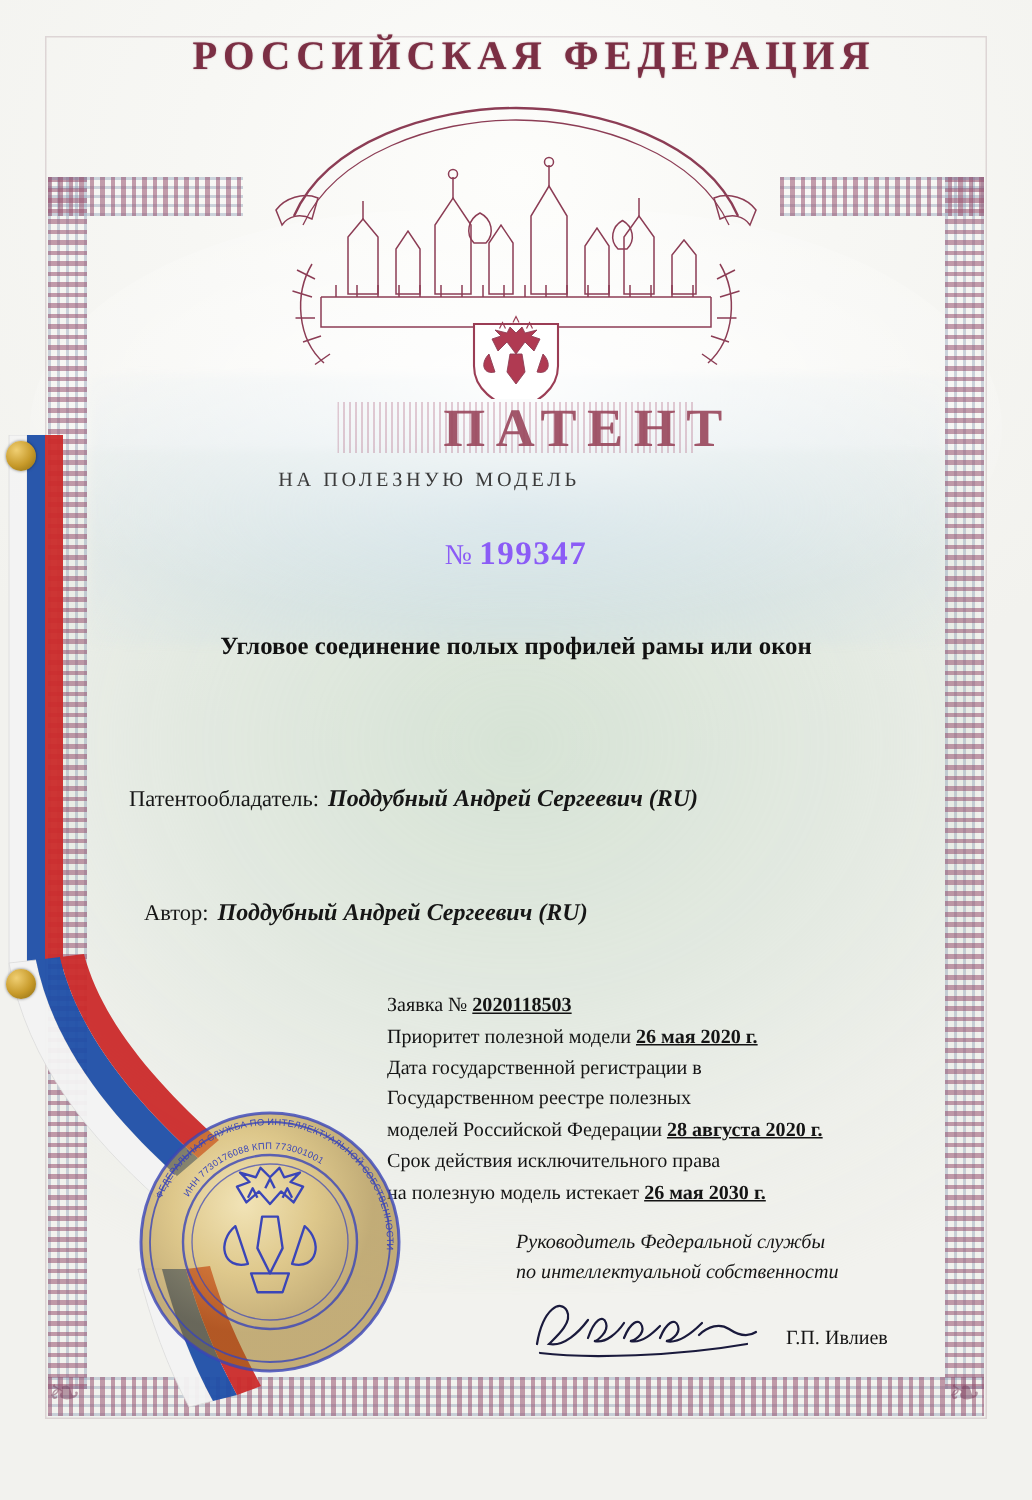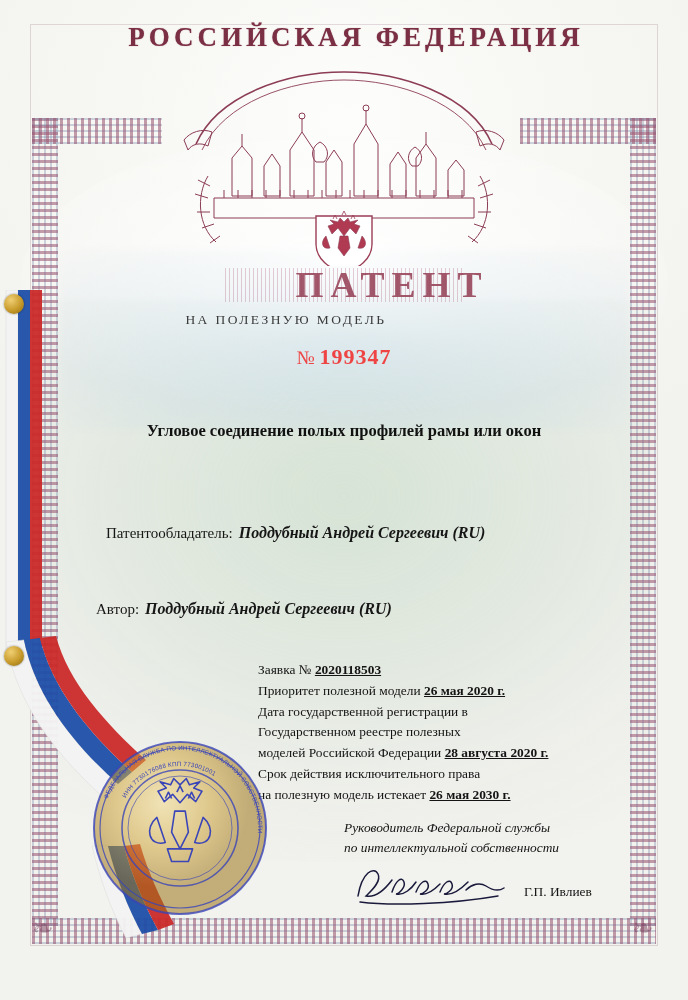--- a/index.html
+++ b/index.html
@@ -170,26 +170,26 @@
     width: 572px;
     text-align: center;
     font-size: 13.5px;
     letter-spacing: 2.4px;
     color: #3b3b3b;
   }
 
   .patent-number {
     position: absolute;
     left: 0;
-    top: 344px;
+    top: 356px;
     width: 688px;
     text-align: center;
     font-size: 22px;
     font-weight: 700;
-    color: #ef4444;
+    color: #8b5cf6;
     letter-spacing: 1px;
   }
   .patent-number .no-sign {
     font-weight: 400;
     font-size: 19px;
     margin-right: 4px;
   }
 
   .invention-title {
     position: absolute;
@@ -210,21 +210,21 @@
   }
   .field-label {
     font-weight: 400;
   }
   .field-value {
     font-weight: 700;
     font-style: italic;
     font-size: 16px;
     margin-left: 6px;
   }
-  .row-holder { left: 86px; top: 524px; margin-left: 20px; }
+  .row-holder { left: 86px; top: 524px; }
   .row-author { left: 96px; top: 600px; text-align: right; }
 
   .details {
     position: absolute;
     left: 258px;
     top: 660px;
     width: 340px;
     font-size: 13.4px;
     color: #141414;
     line-height: 1.55;

